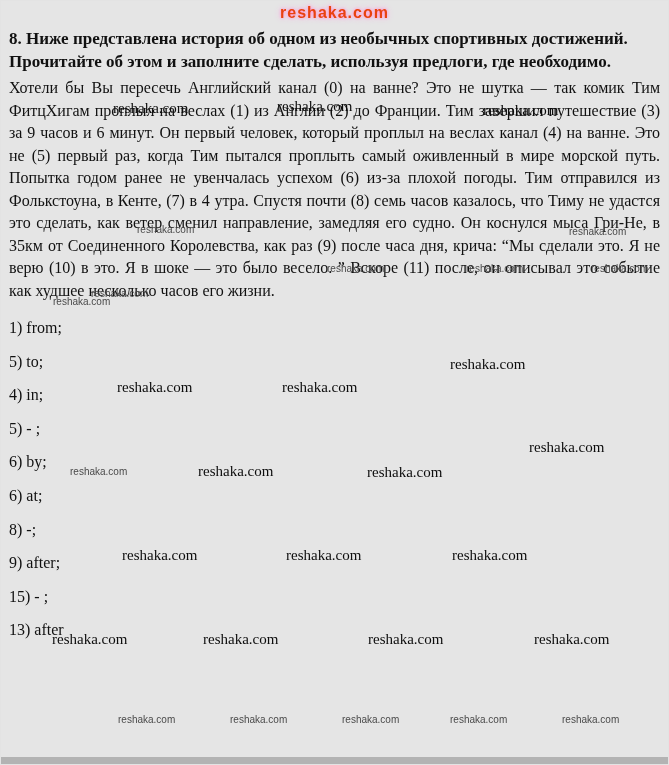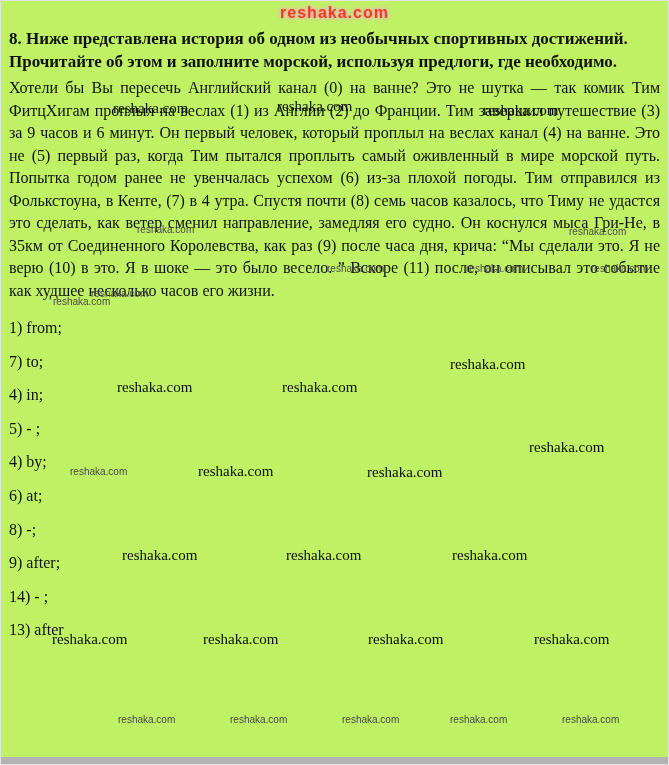--- a/index.html
+++ b/index.html
@@ -1,19 +1,19 @@
 <!DOCTYPE html>
 <html><head>
 <meta charset="utf-8">
 <style>
   html,body{margin:0;padding:0;background:#ffffff;}
   .page{
     position:relative;
     width:669px;height:765px;
-    background:#bef264;
+    background:#e5e5e5;
     overflow:hidden;
     border:1px solid #e3e3e3;
     box-sizing:border-box;
     font-family:"Liberation Serif", serif;
     color:#111;
   }
   .wm-top{
     position:absolute;top:3px;left:50%;transform:translateX(-50%);
     font-family:"Liberation Sans", sans-serif;
     font-weight:bold;font-size:16px;letter-spacing:1px;
@@ -63,34 +63,34 @@
 </style>
 </head>
 <body>
 
 <div class="page">
 
   <span class="wm-top">reshaka.com</span>
 
   <div class="content">
     <p class="title">8. Ниже представлена история об одном из необычных спортивных достижений.</p>
-    <p class="title">Прочитайте об этом и заполните морской, используя предлоги, где необходимо.</p>
+    <p class="title">Прочитайте об этом и заполните сделать, используя предлоги, где необходимо.</p>
 
     <p class="story">Хотели бы Вы пересечь Английский канал (0) на ванне? Это не шутка — так комик Тим ФитцХигам проплыл на веслах (1) из Англии (2) до Франции. Тим завершил путешествие (3) за 9 часов и 6 минут. Он первый человек, который проплыл на веслах канал (4) на ванне. Это не (5) первый раз, когда Тим пытался проплыть самый оживленный в мире морской путь. Попытка годом ранее не увенчалась успехом (6) из-за плохой погоды. Тим отправился из Фолькстоуна, в Кенте, (7) в 4 утра. Спустя почти (8) семь часов казалось, что Тиму не удастся это сделать, как ветер сменил направление, замедляя его судно. Он коснулся мыса Гри-Не, в 35км от Соединенного Королевства, как раз (9) после часа дня, крича: “Мы сделали это. Я не верю (10) в это. Я в шоке — это было весело. ” Вскоре (11) после, он описывал это событие как худшее несколько часов его жизни.</p>
 
     <div class="answers">
       <div class="answer">1) from;</div>
-      <div class="answer">7) to;</div>
+      <div class="answer">5) to;</div>
       <div class="answer">4) in;</div>
       <div class="answer">5) - ;</div>
-      <div class="answer">4) by;</div>
+      <div class="answer">6) by;</div>
       <div class="answer">6) at;</div>
       <div class="answer">8) -;</div>
       <div class="answer">9) after;</div>
-      <div class="answer">14) - ;</div>
+      <div class="answer">15) - ;</div>
       <div class="answer">13) after</div>
     </div>
   </div>
 
   <div id="wm-layer">
       <span class="wm wm-md" style="left: 112px; top: 99px;">reshaka.com</span>
       <span class="wm wm-md" style="left: 276px; top: 97px;">reshaka.com</span>
       <span class="wm wm-md" style="left: 482px; top: 101px;">reshaka.com</span>
       <span class="wm wm-sm" style="left: 136px; top: 223px;">reshaka.com</span>
       <span class="wm wm-sm" style="left: 568px; top: 225px;">reshaka.com</span>

